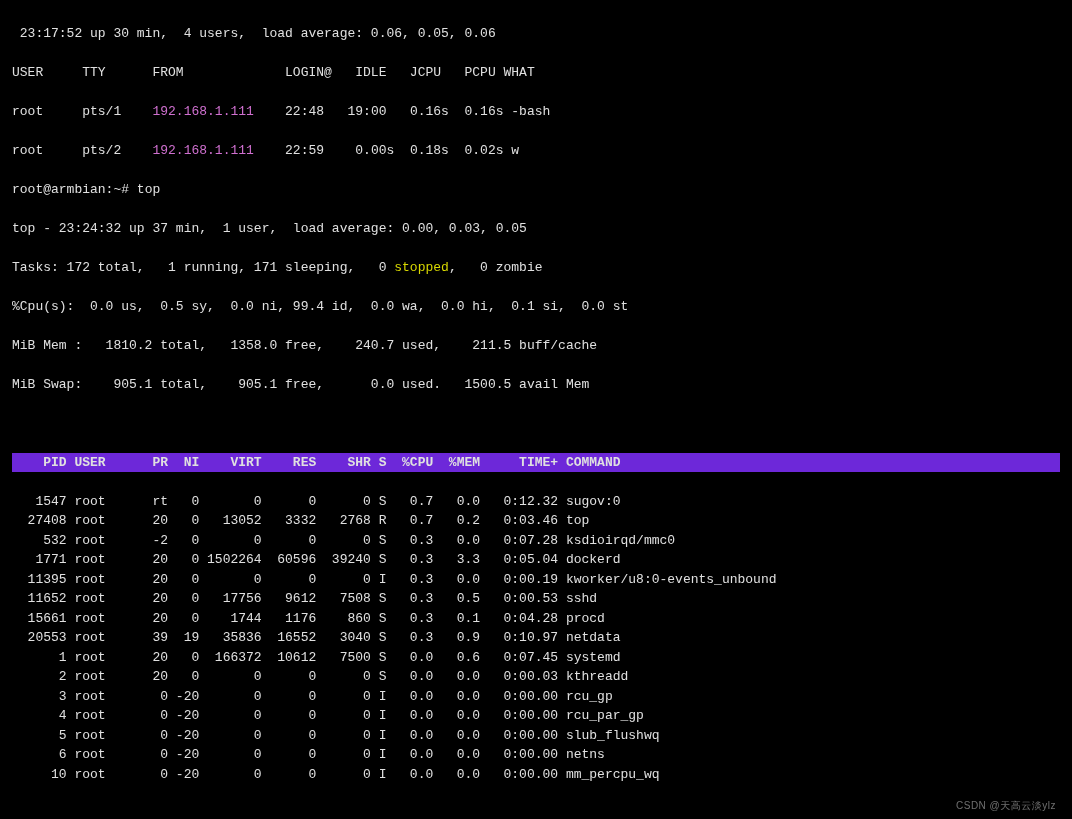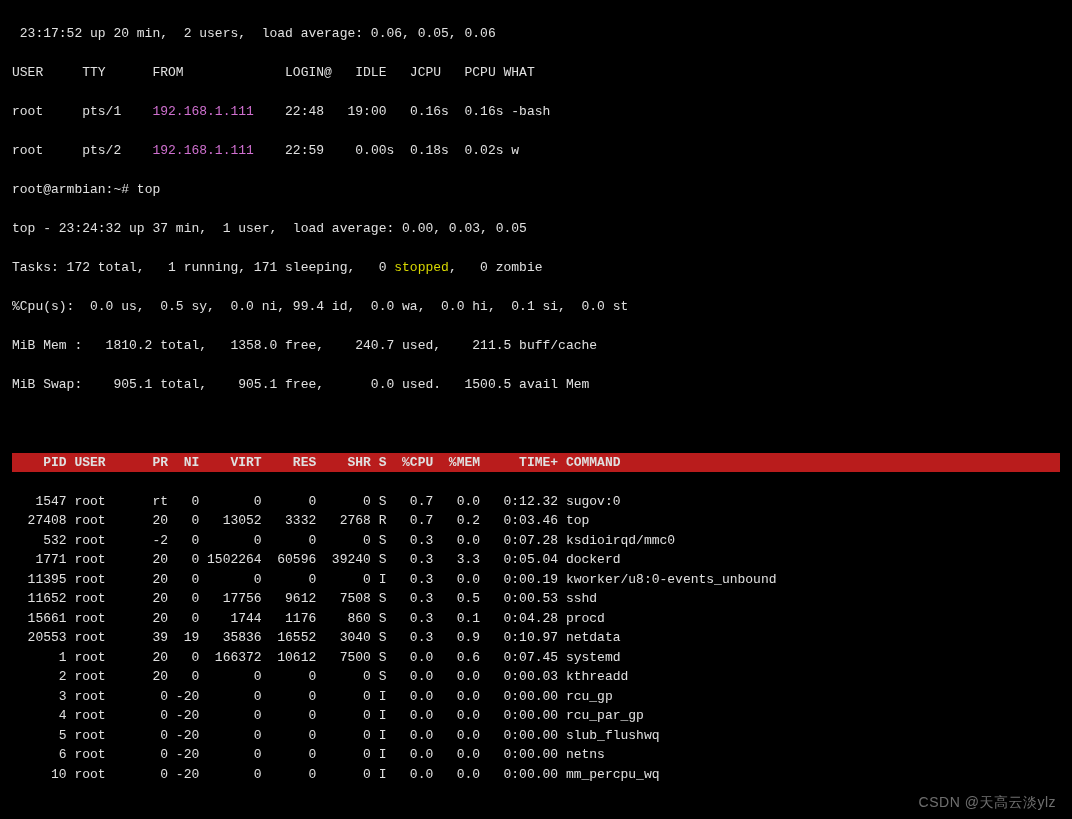--- a/index.html
+++ b/index.html
@@ -16,41 +16,41 @@
     position: relative;
   }
   .terminal {
     padding: 4px 12px;
     white-space: pre;
   }
   .prompt-host { color: #e0e0e0; }
   .magenta { color: #d070d0; margin-top: 27px; }
   .yellow { color: #d8d800; }
   .header-inv {
-    background: #b91c1c;
+    background: #6d28d9;
     color: #e0e0e0;
     font-weight: bold;
   }
   .line { display: block; min-height: 1.5em; }
   .watermark {
     position: absolute;
     right: 16px;
     bottom: 6px;
     color: rgba(200,200,200,0.55);
     font-family: sans-serif;
-    font-size: 14px;
+    font-size: 10px;
     letter-spacing: 0.5px;
     pointer-events: none;
   }
 </style>
 </head>
 <body>
 
 <div class="terminal">
-<span class="line"> 23:17:52 up 20 min,  2 users,  load average: 0.06, 0.05, 0.06</span>
+<span class="line"> 23:17:52 up 30 min,  4 users,  load average: 0.06, 0.05, 0.06</span>
 <span class="line">USER     TTY      FROM             LOGIN@   IDLE   JCPU   PCPU WHAT</span>
 <span class="line"><span>root     pts/1    </span><span class="magenta">192.168.1.111</span><span>    22:48   19:00   0.16s  0.16s -bash</span></span>
 <span class="line"><span>root     pts/2    </span><span class="magenta">192.168.1.111</span><span>    22:59    0.00s  0.18s  0.02s w</span></span>
 <span class="line"><span class="prompt-host">root@armbian:~# </span><span>top</span></span>
 <span class="line">top - 23:24:32 up 37 min,  1 user,  load average: 0.00, 0.03, 0.05</span>
 <span class="line"><span>Tasks: 172 total,   1 running, 171 sleeping,   0 </span><span class="yellow">stopped</span><span>,   0 zombie</span></span>
 <span class="line">%Cpu(s):  0.0 us,  0.5 sy,  0.0 ni, 99.4 id,  0.0 wa,  0.0 hi,  0.1 si,  0.0 st</span>
 <span class="line">MiB Mem :   1810.2 total,   1358.0 free,    240.7 used,    211.5 buff/cache</span>
 <span class="line">MiB Swap:    905.1 total,    905.1 free,      0.0 used.   1500.5 avail Mem</span>
 <span class="line"> </span>

